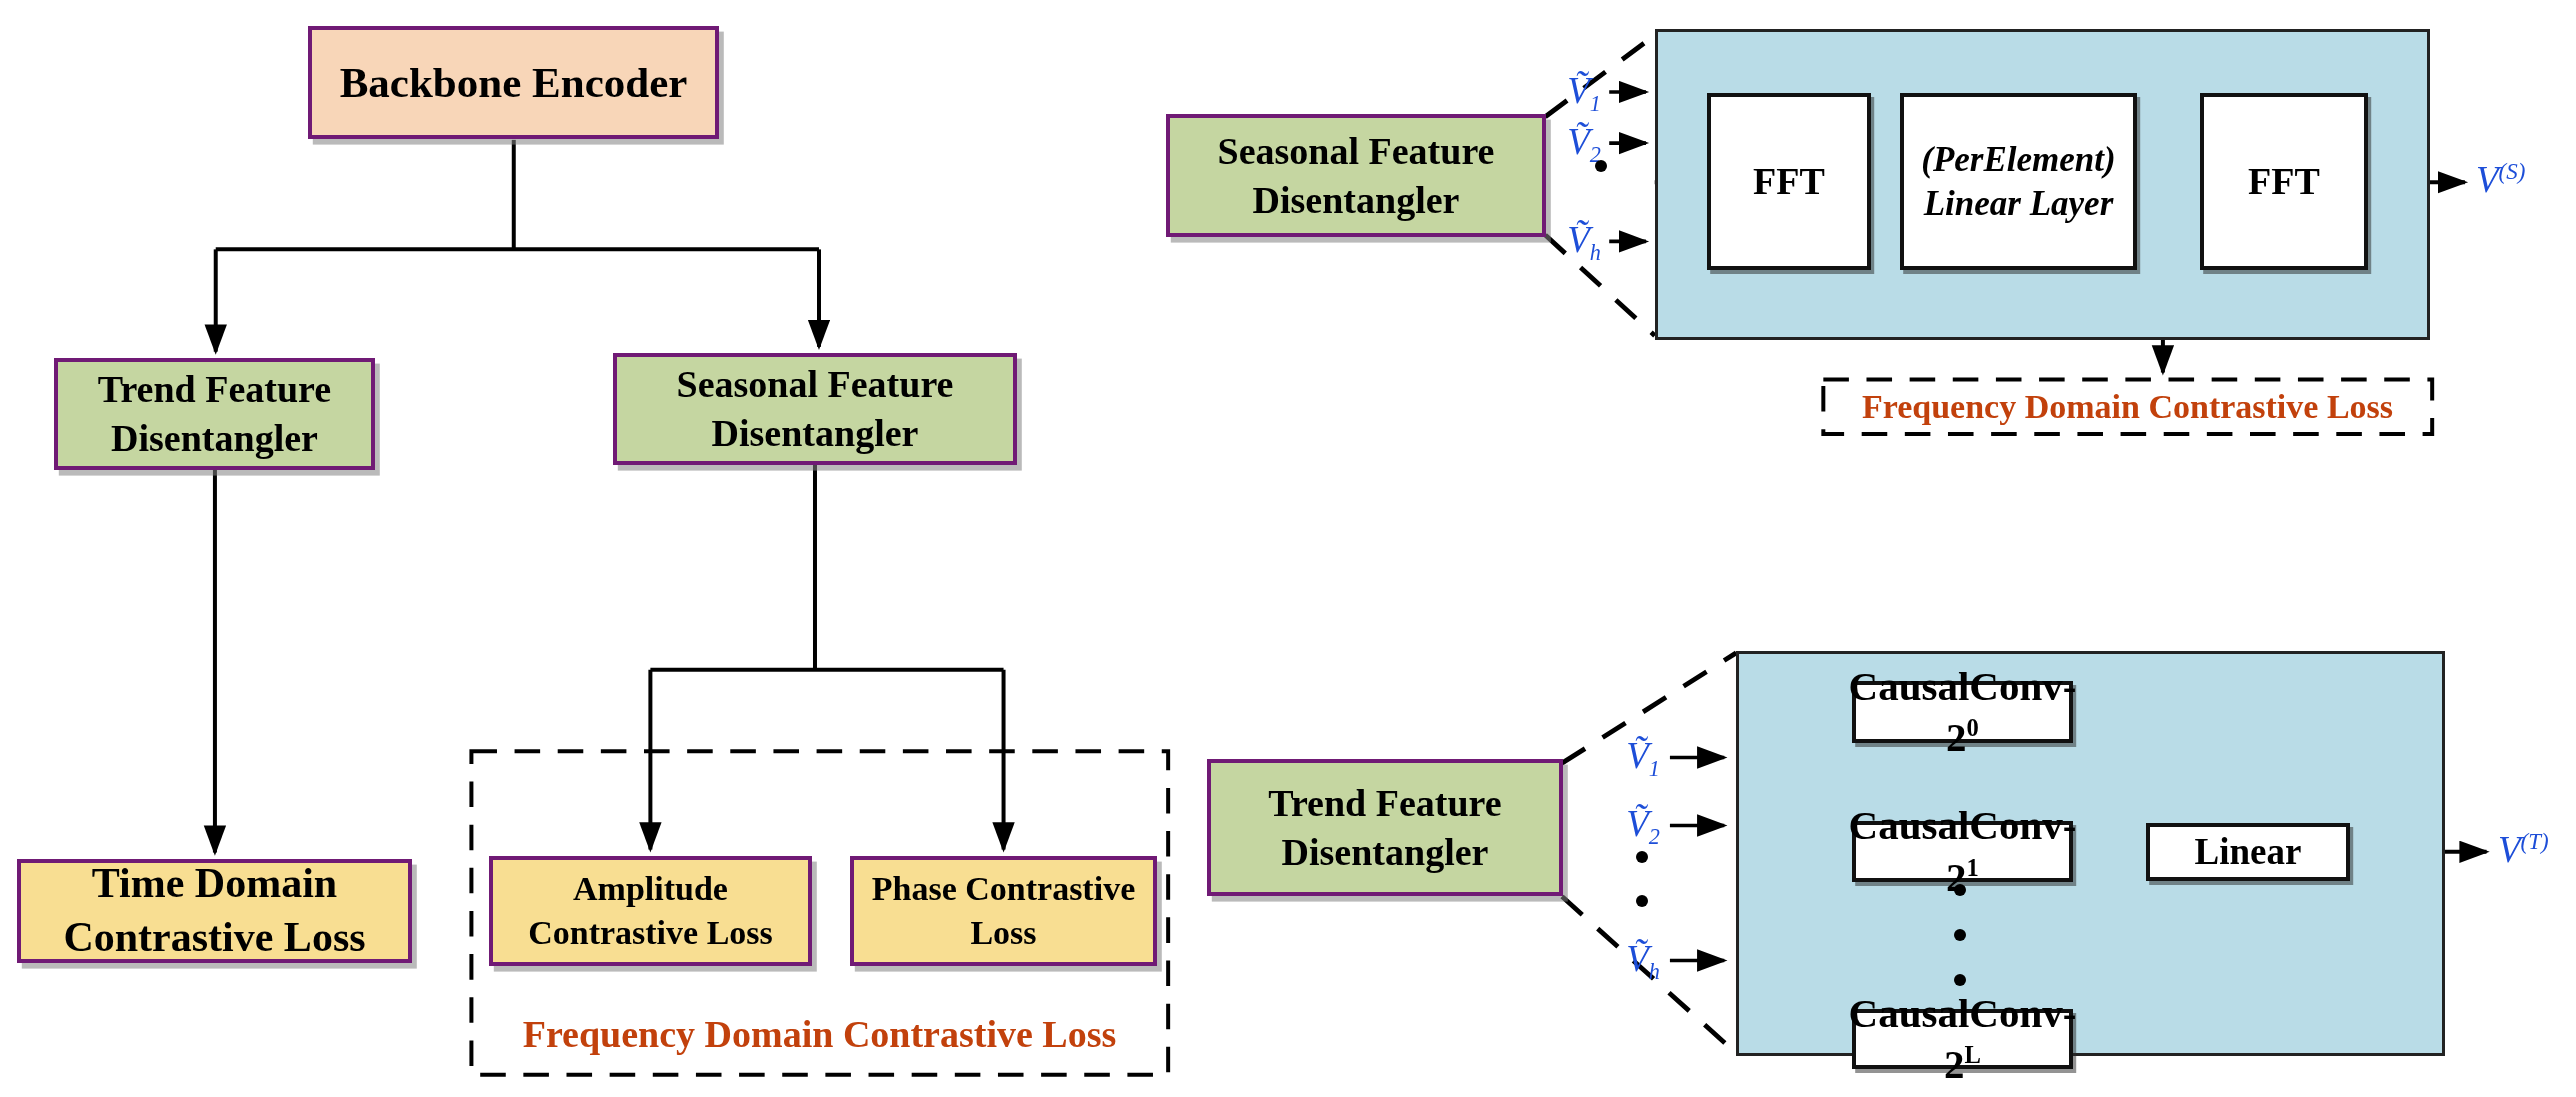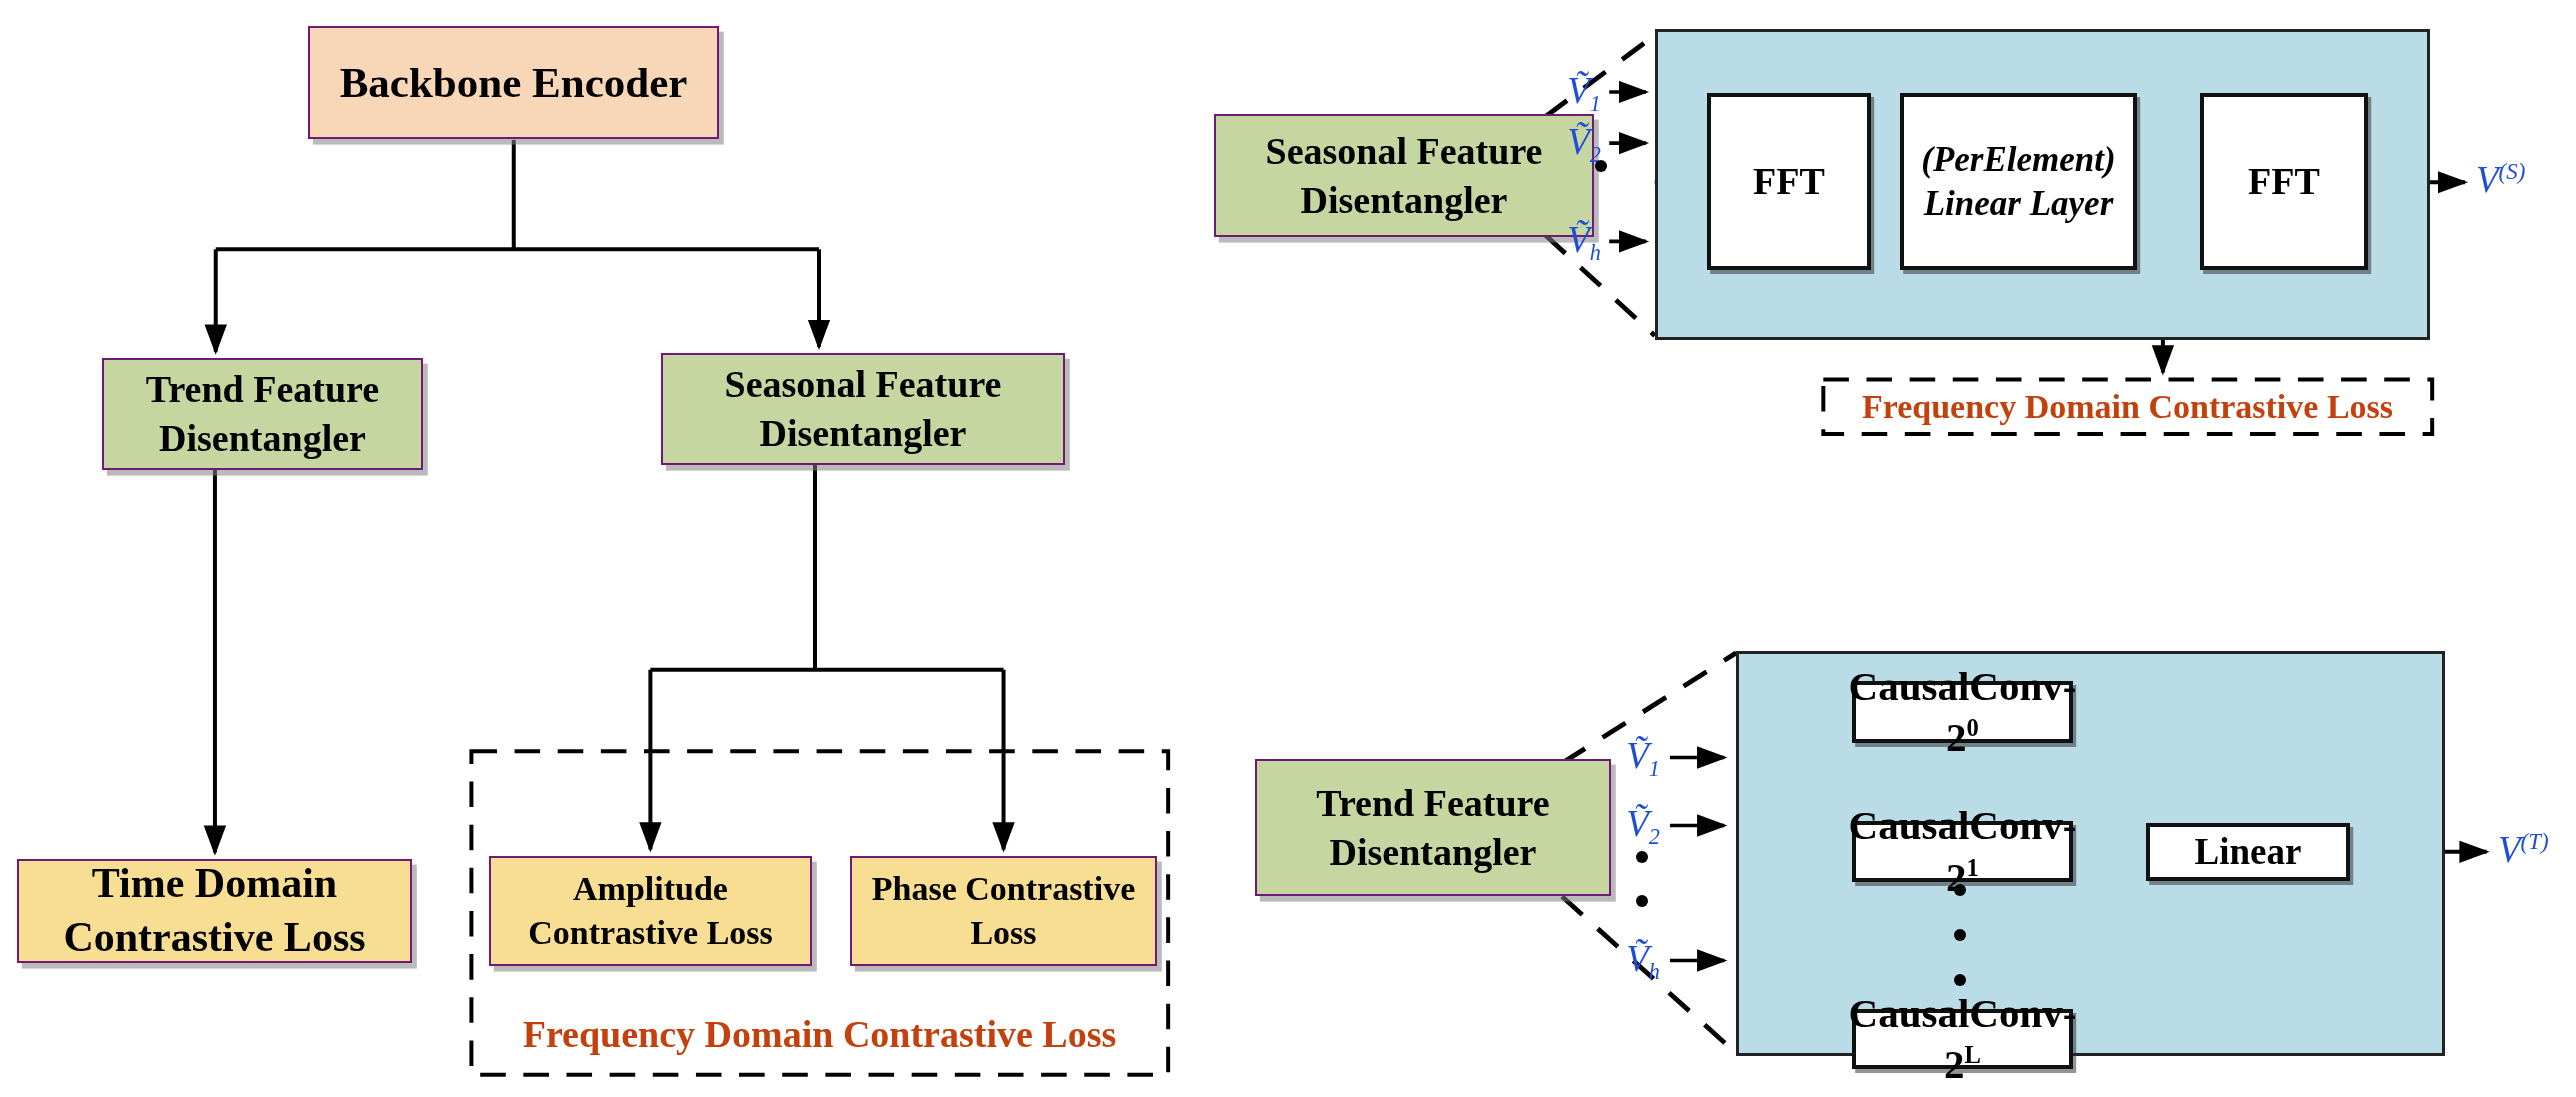--- a/index.html
+++ b/index.html
@@ -4,23 +4,23 @@
 <style>
   html,body{margin:0;padding:0;background:#ffffff;}
   #canvas{position:relative;width:2576px;height:1098px;background:#ffffff;overflow:hidden;
           font-family:"Liberation Serif","DejaVu Serif",serif;}
   #wires{position:absolute;left:0;top:0;width:2576px;height:1098px;}
   .wire{stroke:#000000;stroke-width:5;fill:none;}
   .thin{stroke-width:4.5;}
   .dashline{stroke:#000000;stroke-width:6;fill:none;stroke-dasharray:34 26;}
   .dashrect{stroke:#000000;stroke-width:5;fill:none;stroke-dasharray:32 22;}
   .box{position:absolute;display:flex;align-items:center;justify-content:center;text-align:center;
-       border:2px solid #701a75;font-weight:700;color:#000;line-height:1.28;box-sizing:border-box;}
+       border:4px solid #701a75;font-weight:700;color:#000;line-height:1.28;box-sizing:border-box;}
   .peach{background:#F8D6B8;box-shadow:4.8px 5.6px 0 rgba(130,130,130,0.55);}
-  .green{background:#C5D6A1;box-shadow:4.8px 5.6px 0 rgba(130,130,130,0.55);margin-left:48px;}
+  .green{background:#C5D6A1;box-shadow:4.8px 5.6px 0 rgba(130,130,130,0.55);}
   .yellow{background:#F8DE92;box-shadow:4.8px 5.6px 0 rgba(130,130,130,0.55);justify-content:flex-end;}
   .panel{position:absolute;background:#B9DCE7;border:3.2px solid #222;box-sizing:border-box;}
   .wbox{position:absolute;display:flex;align-items:center;justify-content:center;text-align:center;
         background:#ffffff;border:4px solid #111;font-weight:700;color:#000;line-height:1.25;
         box-sizing:border-box;box-shadow:3.2px 4px 0 rgba(40,40,40,0.5);}
   .caption{position:absolute;text-align:center;font-weight:700;color:#c2410c;}
   .mathlab{position:absolute;font-style:italic;color:#1d4ed8;white-space:nowrap;}
   .mathlab sub{font-size:0.6em;font-style:italic;}
   .mathlab sup{font-size:0.62em;font-style:italic;}
   .convsup{font-size:0.6em;vertical-align:super;font-weight:700;}

